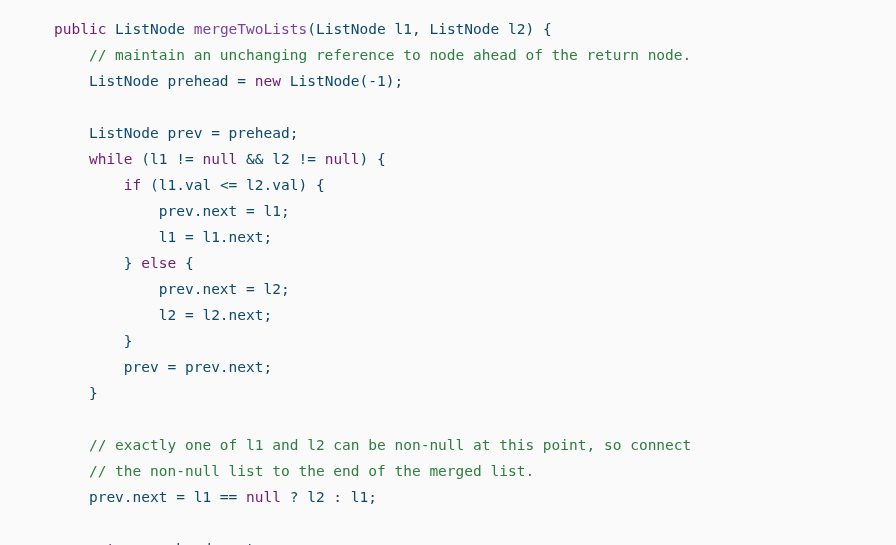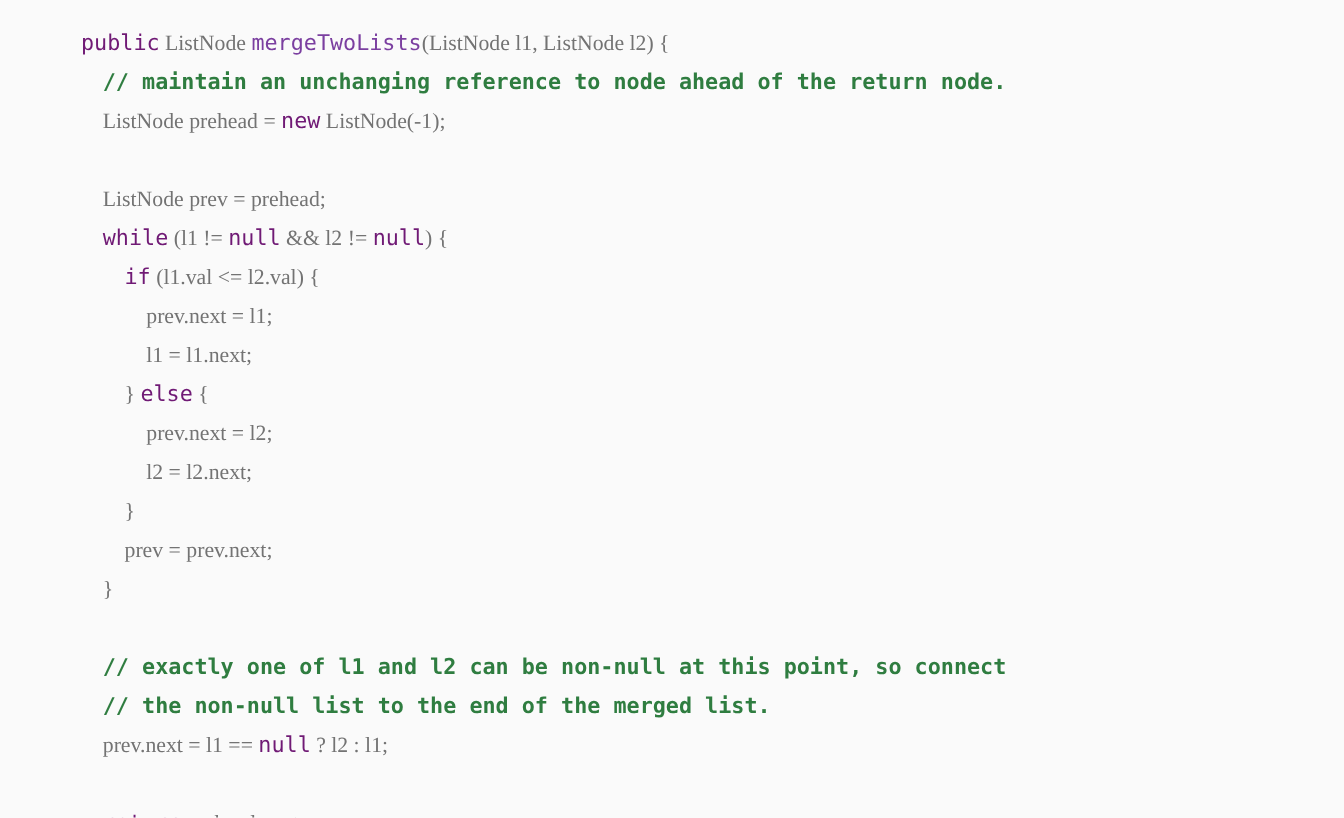--- a/index.html
+++ b/index.html
@@ -35,21 +35,21 @@
     height: 26px;
     white-space: pre;
     font-variant-ligatures: none;
   }
   .code-line.blank {
     height: 26px;
   }
   .tok { white-space: pre; }
   .tok-kw      { color: #701a75; }
   .tok-fn      { color: #7b3fa0; }
-  .tok-comment { color: #2f7d40; font-weight: bold; }
-  .tok-plain   { color: #737373; font-family: Liberation Serif, serif; }
+  .tok-comment { color: #2f7d40; }
+  .tok-plain   { color: #0c4a6e; }
 </style>
 </head>
 <body>
 
 <div id="code-viewer">
   <pre class="code-block" id="code-block"><div class="code-line"><span class="tok tok-kw">public</span><span class="tok tok-plain"> ListNode </span><span class="tok tok-fn">mergeTwoLists</span><span class="tok tok-plain">(ListNode l1, ListNode l2) {</span></div><div class="code-line"><span class="tok tok-plain">    </span><span class="tok tok-comment">// maintain an unchanging reference to node ahead of the return node.</span></div><div class="code-line"><span class="tok tok-plain">    </span><span class="tok tok-plain">ListNode prehead = </span><span class="tok tok-kw">new</span><span class="tok tok-plain"> ListNode(-1);</span></div><div class="code-line blank">&nbsp;</div><div class="code-line"><span class="tok tok-plain">    </span><span class="tok tok-plain">ListNode prev = prehead;</span></div><div class="code-line"><span class="tok tok-plain">    </span><span class="tok tok-kw">while</span><span class="tok tok-plain"> (l1 != </span><span class="tok tok-kw">null</span><span class="tok tok-plain"> &amp;&amp; l2 != </span><span class="tok tok-kw">null</span><span class="tok tok-plain">) {</span></div><div class="code-line"><span class="tok tok-plain">        </span><span class="tok tok-kw">if</span><span class="tok tok-plain"> (l1.val &lt;= l2.val) {</span></div><div class="code-line"><span class="tok tok-plain">            </span><span class="tok tok-plain">prev.next = l1;</span></div><div class="code-line"><span class="tok tok-plain">            </span><span class="tok tok-plain">l1 = l1.next;</span></div><div class="code-line"><span class="tok tok-plain">        </span><span class="tok tok-plain">} </span><span class="tok tok-kw">else</span><span class="tok tok-plain"> {</span></div><div class="code-line"><span class="tok tok-plain">            </span><span class="tok tok-plain">prev.next = l2;</span></div><div class="code-line"><span class="tok tok-plain">            </span><span class="tok tok-plain">l2 = l2.next;</span></div><div class="code-line"><span class="tok tok-plain">        </span><span class="tok tok-plain">}</span></div><div class="code-line"><span class="tok tok-plain">        </span><span class="tok tok-plain">prev = prev.next;</span></div><div class="code-line"><span class="tok tok-plain">    </span><span class="tok tok-plain">}</span></div><div class="code-line blank">&nbsp;</div><div class="code-line"><span class="tok tok-plain">    </span><span class="tok tok-comment">// exactly one of l1 and l2 can be non-null at this point, so connect</span></div><div class="code-line"><span class="tok tok-plain">    </span><span class="tok tok-comment">// the non-null list to the end of the merged list.</span></div><div class="code-line"><span class="tok tok-plain">    </span><span class="tok tok-plain">prev.next = l1 == </span><span class="tok tok-kw">null</span><span class="tok tok-plain"> ? l2 : l1;</span></div><div class="code-line blank">&nbsp;</div><div class="code-line"><span class="tok tok-plain">    </span><span class="tok tok-kw">return</span><span class="tok tok-plain"> prehead.next;</span></div></pre>
 </div>
 
 </body></html>

